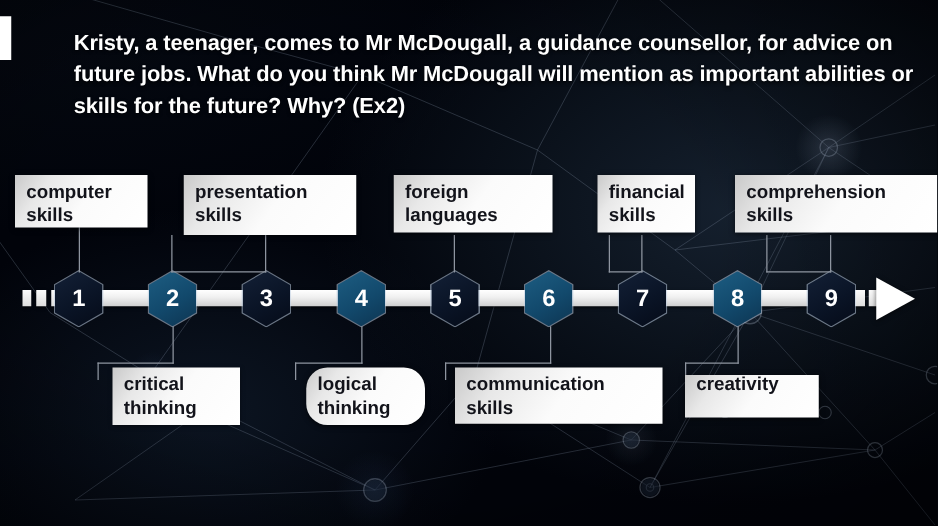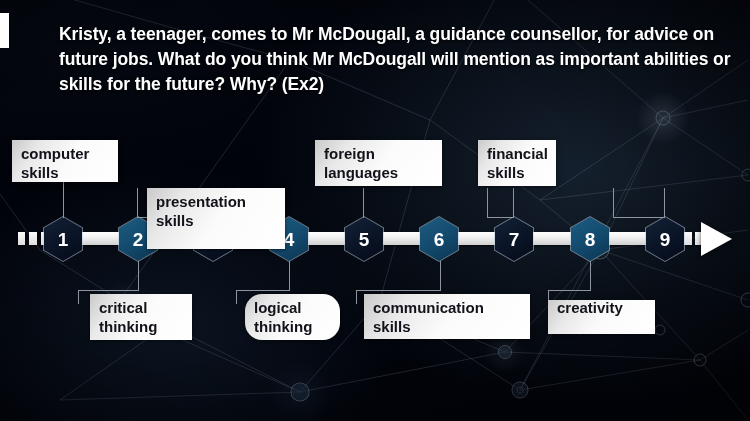--- a/index.html
+++ b/index.html
@@ -293,26 +293,27 @@
 
     <div class="conn">
       <i class="v" style="left:590px; top:261px; height:30px;"></i>
       <i class="h" style="left:548px; top:290px; width:43px;"></i>
       <i class="v" style="left:548px; top:290px; height:14px;"></i>
     </div>
   </div>
 
   <div class="lbl" style="left:12px; top:140px; width:106px; height:42px;">computer skills</div>
 
-  <div class="lbl" style="left:147px; top:140px; width:138px; height:61px;margin-top:48px;">presentation skills</div>
+  <div class="lbl" style="left:147px; top:140px; width:138px; height:48px;">presentation skills</div>
 
   <div class="lbl" style="left:315px; top:140px; width:127px; height:46px;">foreign languages</div>
 
   <div class="lbl" style="left:478px; top:140px; width:78px; height:46px;">financial skills</div>
 
+  <div class="lbl" style="left:588px; top:140px; width:162px; height:46px;">comprehension skills</div>
 
   <div class="lbl" style="left:90px; top:294px; width:102px; height:46px;">critical thinking</div>
 
   <div class="lbl" style="left:245px; top:294px; width:95px; height:46px;border-radius:17px;">logical thinking</div>
 
   <div class="lbl" style="left:364px; top:294px; width:166px; height:45px;">communication skills</div>
 
   <div class="lbl" style="left:548px; top:300px; width:107px; height:34px; display:flex; align-items:center;">creativity</div>
 
 </div>

